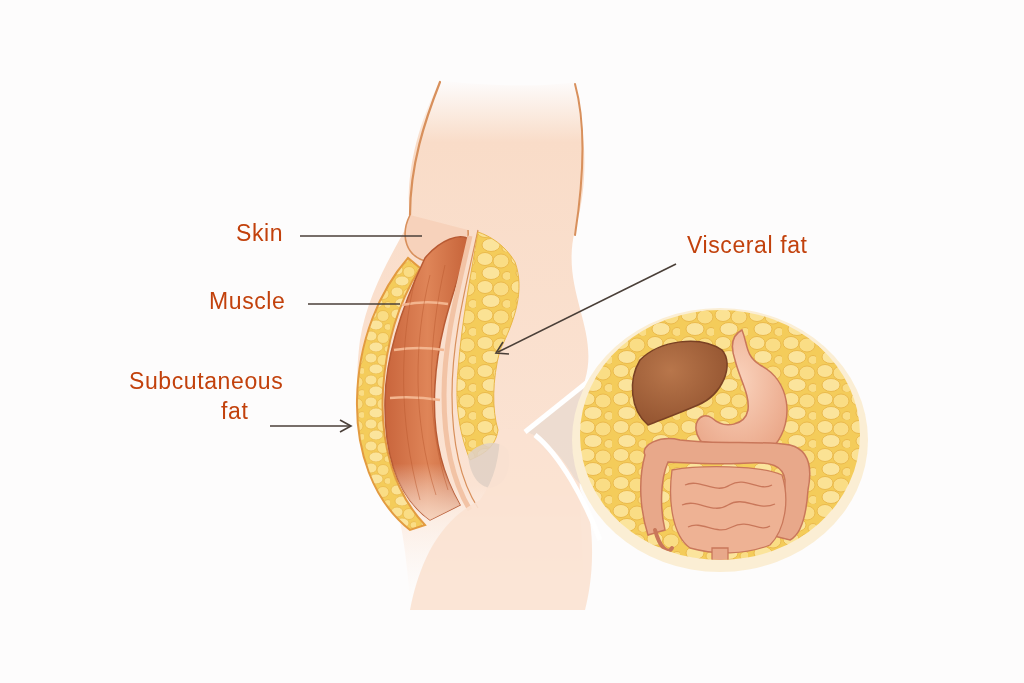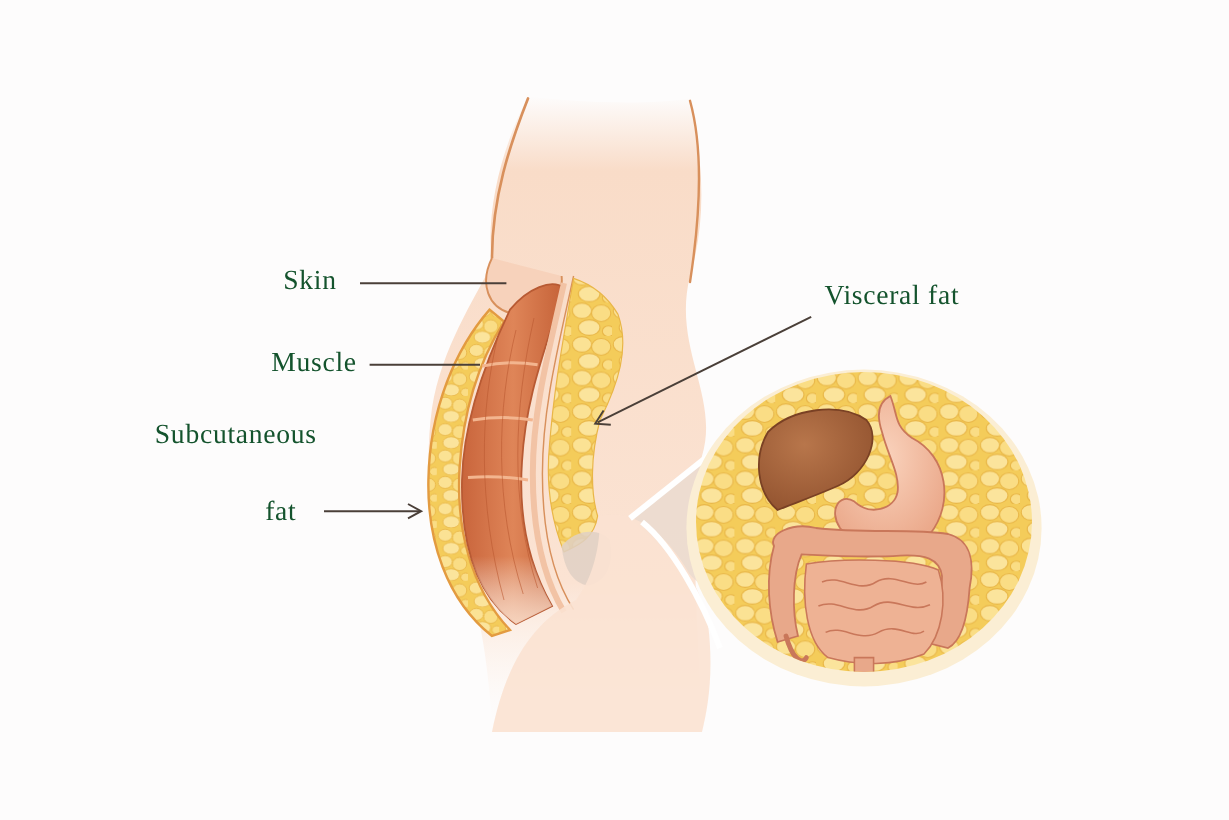--- a/index.html
+++ b/index.html
@@ -5,23 +5,23 @@
   html, body { margin: 0; padding: 0; }
   body {
     width: 1024px; height: 683px; overflow: hidden;
     background: #fdfcfc;
     font-family: "DejaVu Sans", sans-serif;
     position: relative;
   }
   #canvas { position: absolute; left: 0; top: 0; width: 1024px; height: 683px; }
   .label {
     position: absolute;
-    font-family: Liberation Serif, serif;
+    font-family: Liberation Sans, sans-serif;
     font-size: 23px;
-    color: #14532d;
+    color: #c2410c;
     letter-spacing: 0.6px;
     white-space: nowrap;
     line-height: 1;
   }
 </style>
 </head>
 <body>
 
 <svg id="canvas" viewBox="0 0 1024 683" xmlns="http://www.w3.org/2000/svg">
   <defs>
@@ -181,16 +181,16 @@
       <path d="M340 420 L 351 426 L 340 432" stroke="#4a3f38" stroke-width="1.6" fill="none"></path>
     </g>
     <g>
       <line x1="676" y1="264" x2="498" y2="352" stroke="#4a3f38" stroke-width="1.6"></line>
       <path d="M503 342 L 496 353 L 509 354" stroke="#4a3f38" stroke-width="1.6" fill="none"></path>
     </g>
   </g>
 </svg>
 
 <div class="label" style="left:236px; top:222px;">Skin</div>
-<div class="label" style="left:226px; top:290px;">Muscle</div>
-<div class="label" style="left:129px; top:350px;">Subcutaneous</div>
-<div class="label" style="left:221px; top:414px;">fat</div>
+<div class="label" style="left:209px; top:290px;">Muscle</div>
+<div class="label" style="left:129px; top:370px;">Subcutaneous</div>
+<div class="label" style="left:221px; top:400px;">fat</div>
 <div class="label" style="left:687px; top:234px;">Visceral fat</div>
 
 </body></html>

